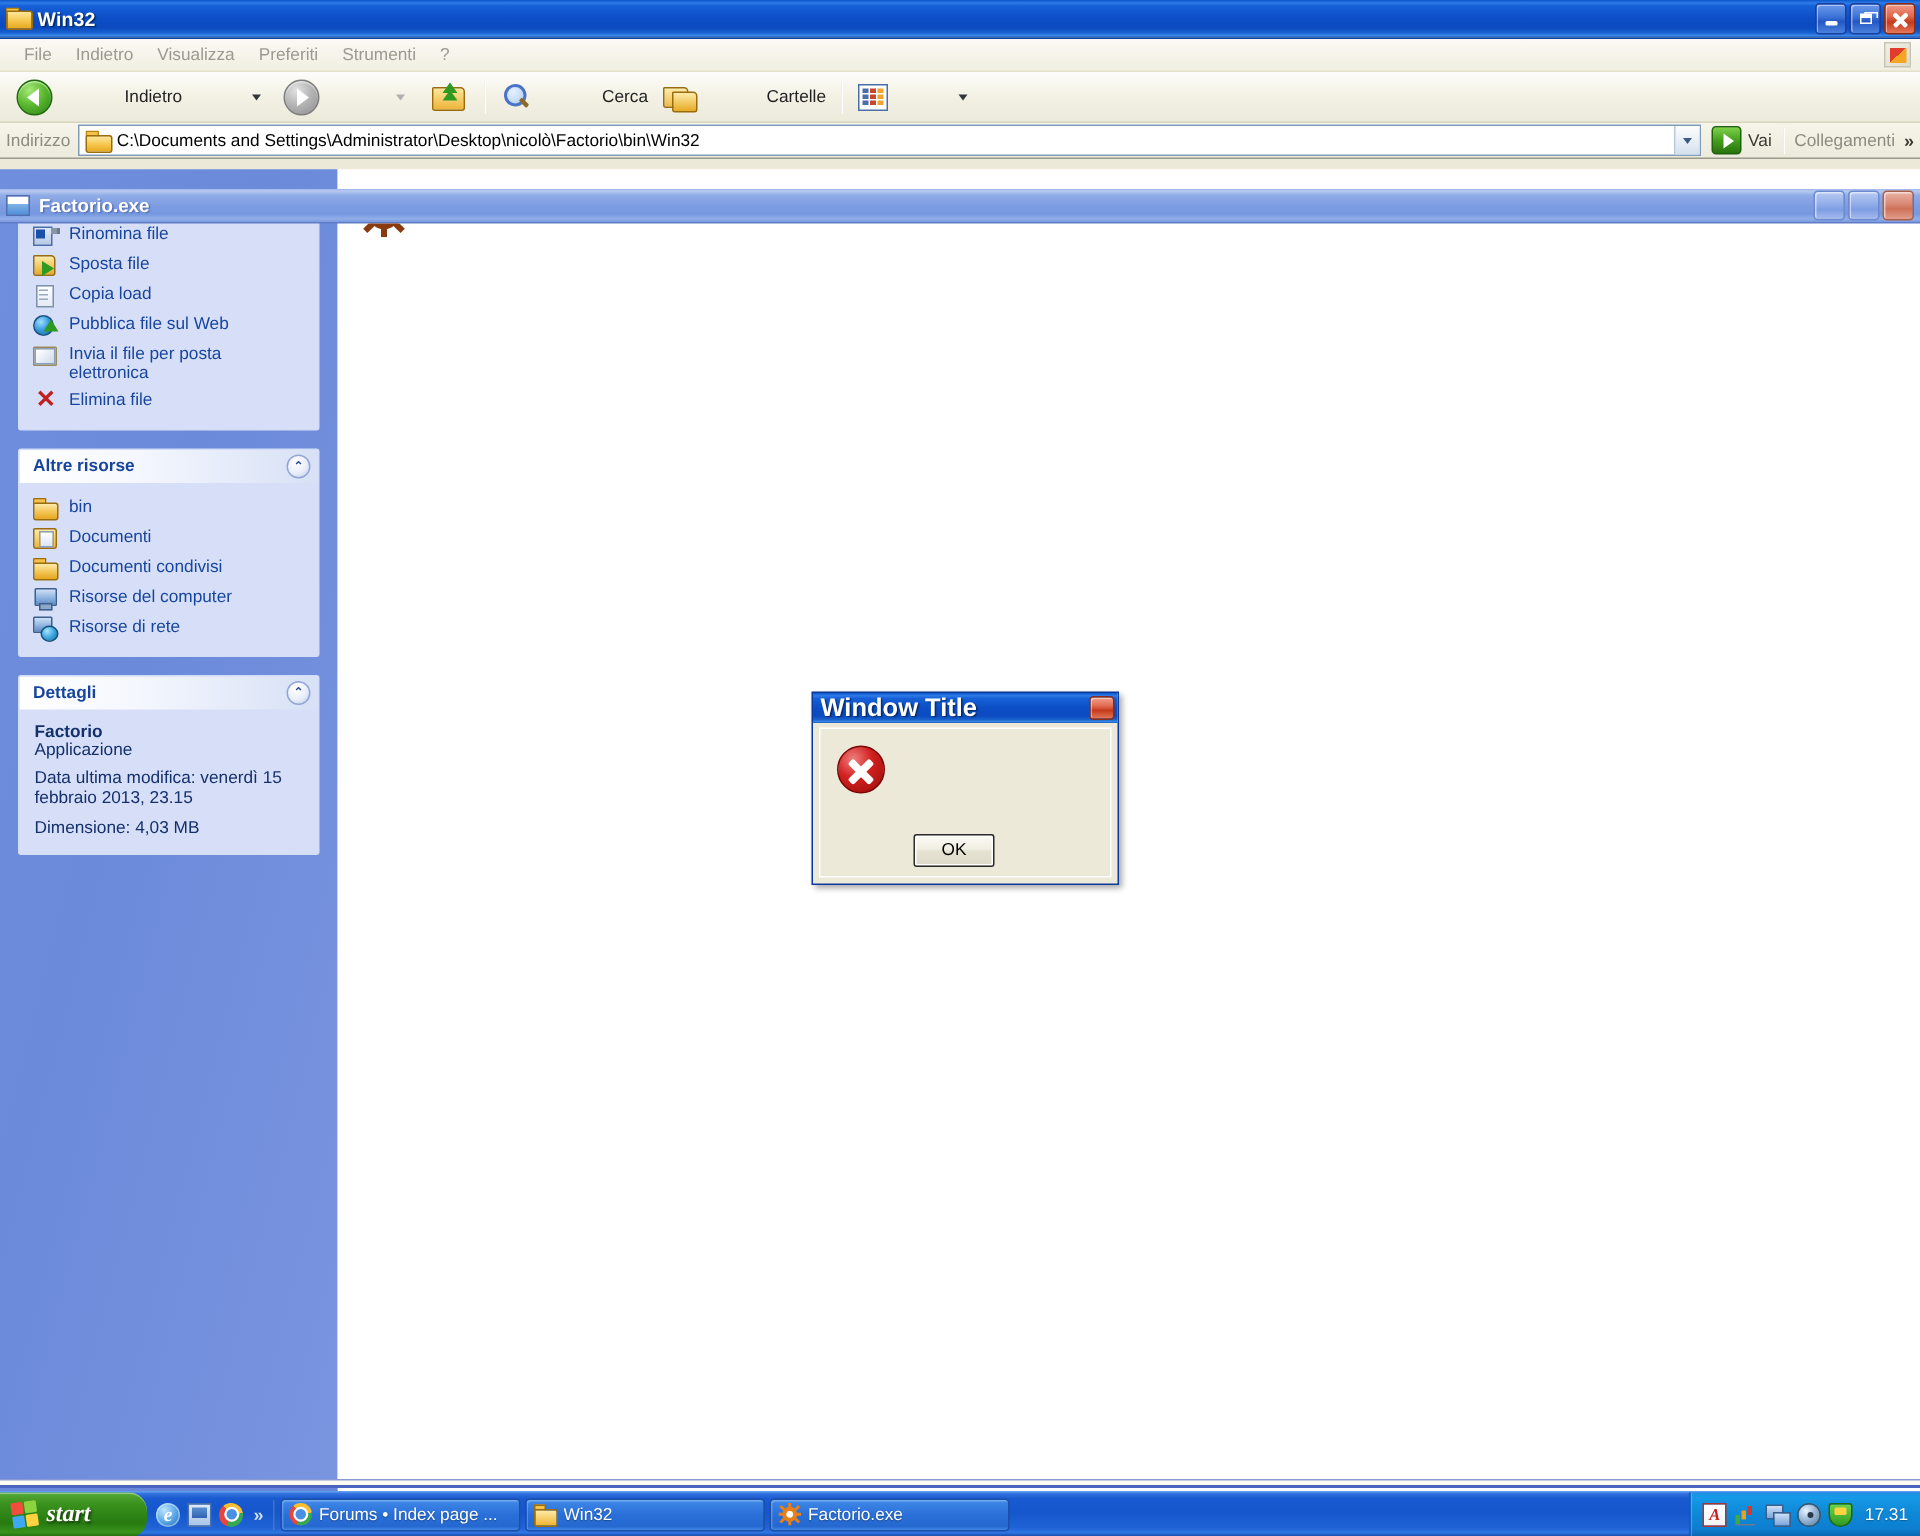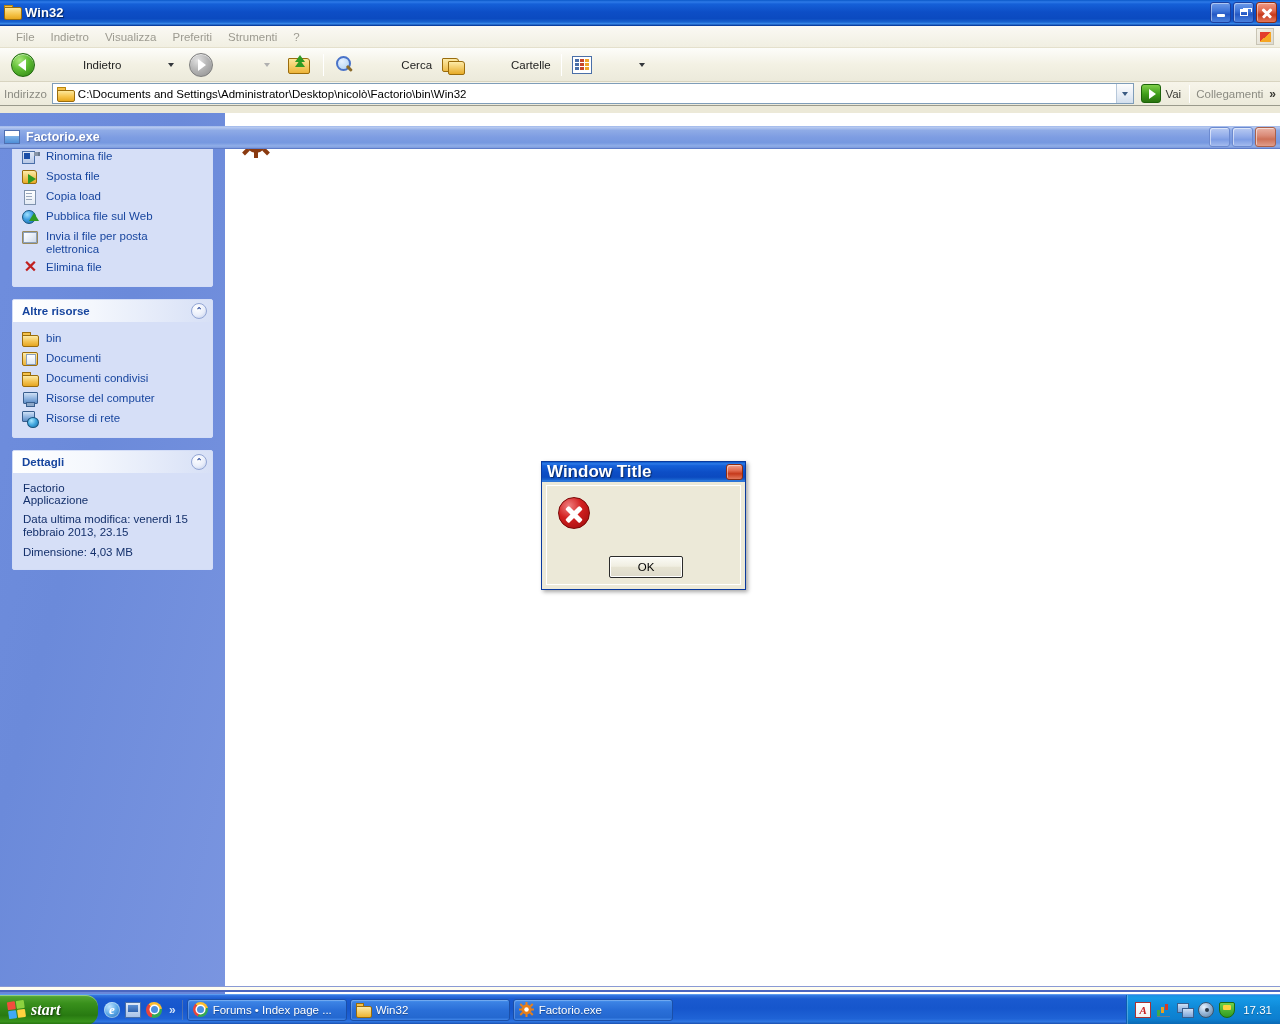--- a/index.html
+++ b/index.html
@@ -336,21 +336,21 @@
     border: 1px solid #3a5f8e; border-radius: 1px;
   }
   .ico-network::after {
     content: ""; position: absolute; left: 5px; top: 6px; width: 10px; height: 9px;
     border-radius: 50%;
     background: radial-gradient(circle at 35% 30%, #a8e6ff 0%, #3fa6dd 50%, #1a6ba8 100%);
     border: 1px solid #14547f;
   }
 
   .details-body { padding: 9px 10px 10px 10px; font-size: 11.5px; color: #17459e; }
-  .details-name { font-weight: normal; color: #14306b; }
+  .details-name { font-weight: bold; color: #14306b; }
   .details-type { margin-bottom: 7px; color: #14306b; }
   .details-line { margin-bottom: 7px; line-height: 13px; color: #14306b; }
   .details-line:last-child { margin-bottom: 0; }
 
   .xp-content { flex: 1; background: #fff; position: relative; }
 
   
   .bottom-divider {
     position: absolute; left: 0; right: 0; top: 873px; height: 6px;
     background: #fffdf0;
@@ -447,21 +447,21 @@
   .error-icon .x1, .error-icon .x2 {
     position: absolute; left: 6px; top: 14.5px; width: 20px; height: 5px;
     background: #fff; border-radius: 1.5px;
   }
   .error-icon .x1 { transform: rotate(45deg); }
   .error-icon .x2 { transform: rotate(-45deg); }
   .dlg-texts { padding-left: 18px; padding-top: 2px; }
   .dlg-content-title { font-size: 11.5px; color: #000; margin-bottom: 12px; }
   .dlg-msg { font-size: 11.5px; color: #000; }
   .dlg-ok {
-    position: absolute; left: 62px; top: 70px; width: 74px; height: 22px;
+    position: absolute; left: 62px; top: 70px; width: 54px; height: 22px;
     background: linear-gradient(to bottom, #fbfbf7 0%, #f0eee1 46%, #e6e3d2 52%, #dedacb 100%);
     border: 1px solid #2b2b2b;
     border-radius: 2px;
     font-size: 11.5px; color: #000;
     display: flex; align-items: center; justify-content: center;
     box-shadow: inset 0 0 0 1px #fff;
   }
 
   
   .taskbar {

